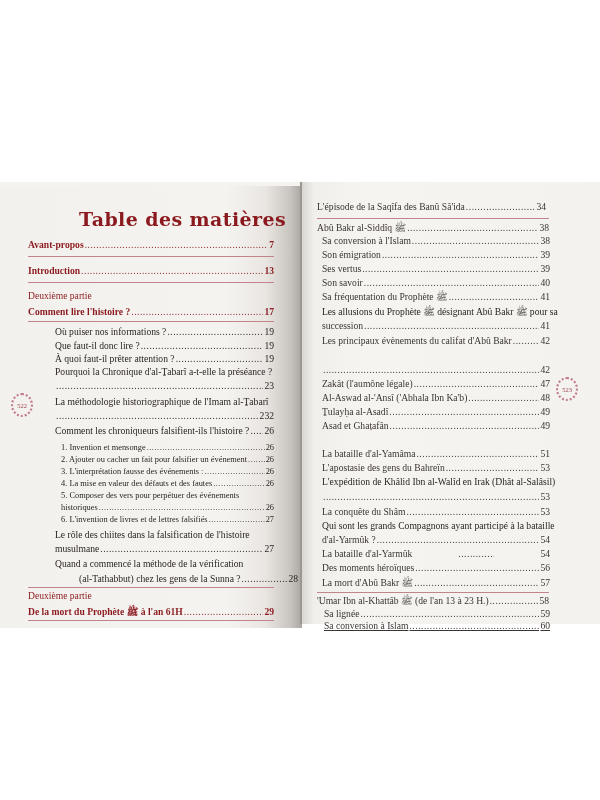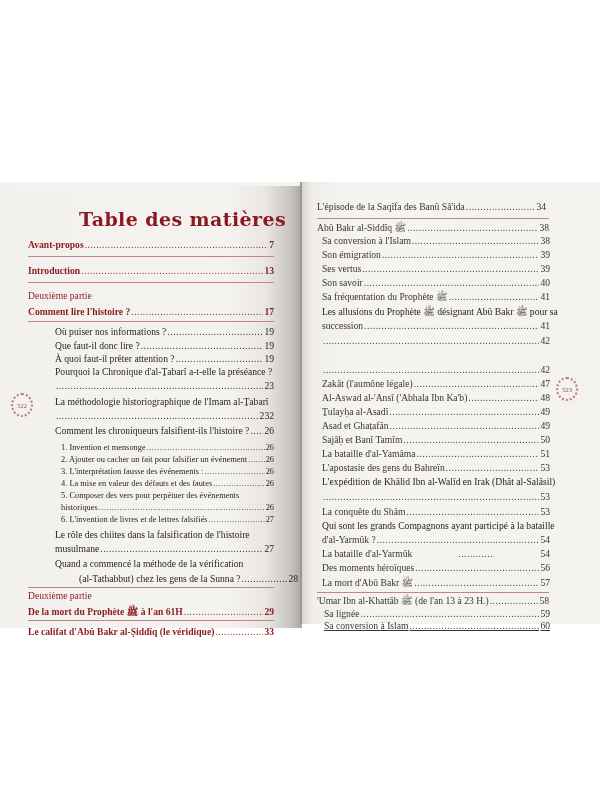--- a/index.html
+++ b/index.html
@@ -157,25 +157,20 @@
     </div>
     <div class="rule" style="left:28px; top:401px; width:246px;"></div>
 
     <div class="plain red" style="left:28px; top:404px; font-weight:normal;">Deuxième partie</div>
     <div class="entry red" style="left:28px; top:420px; width:246px;">
       <span class="lbl">De la mort du Prophète ﷺ à l'an 61H</span>
         <span class="dots"></span>
         <span class="pg">29</span>
     </div>
     <div class="rule" style="left:28px; top:434px; width:246px;"></div>
-    <div class="entry red" style="left:28px; top:440px; width:246px;">
-      <span class="lbl">Le califat d'Abû Bakr al-Ṣiddîq (le véridique)</span>
-        <span class="dots"></span>
-        <span class="pg">33</span>
-    </div>
 
     <div class="medallion" style="left:11px; top:207px;">
       <span>522</span>
     </div>
   </div>
 
   <div class="gutter-line"></div>
 
   <div class="page-right right">
     <div class="entry" style="left:15px; top:19px; width:229px;">
@@ -214,20 +209,21 @@
         <span class="dots"></span>
         <span class="pg">41</span>
     </div>
     <div class="plain" style="left:20px; top:124px;">Les allusions du Prophète ﷺ désignant Abû Bakr ﷺ pour sa</div>
     <div class="entry" style="left:20px; top:138px; width:228px;">
       <span class="lbl">succession</span>
         <span class="dots"></span>
         <span class="pg">41</span>
     </div>
     <div class="entry" style="left:20px; top:153px; width:228px;">
+      <span class="lbl">Les principaux évènements du califat d'Abû Bakr</span>
         <span class="dots"></span>
         <span class="pg">42</span>
     </div>
     <div class="entry" style="left:20px; top:182px; width:228px;">
       <span class="lbl"></span>
         <span class="dots"></span>
         <span class="pg">42</span>
     </div>
     <div class="entry" style="left:20px; top:196px; width:228px;">
       <span class="lbl">Zakât (l'aumône légale)</span>
@@ -241,25 +237,20 @@
     </div>
     <div class="entry" style="left:20px; top:224px; width:228px;">
       <span class="lbl">Ṯulayḥa al-Asadî</span>
         <span class="dots"></span>
         <span class="pg">49</span>
     </div>
     <div class="entry" style="left:20px; top:238px; width:228px;">
       <span class="lbl">Asad et Ghaṭafân</span>
         <span class="dots"></span>
         <span class="pg">49</span>
-    </div>
-    <div class="entry" style="left:20px; top:252px; width:228px;">
-      <span class="lbl">Sajâḥ et Banî Tamîm</span>
-        <span class="dots"></span>
-        <span class="pg">50</span>
     </div>
     <div class="entry" style="left:20px; top:266px; width:228px;">
       <span class="lbl">La bataille d'al-Yamâma</span>
         <span class="dots"></span>
         <span class="pg">51</span>
     </div>
     <div class="entry" style="left:20px; top:280px; width:228px;">
       <span class="lbl">L'apostasie des gens du Bahreïn</span>
         <span class="dots"></span>
         <span class="pg">53</span>

